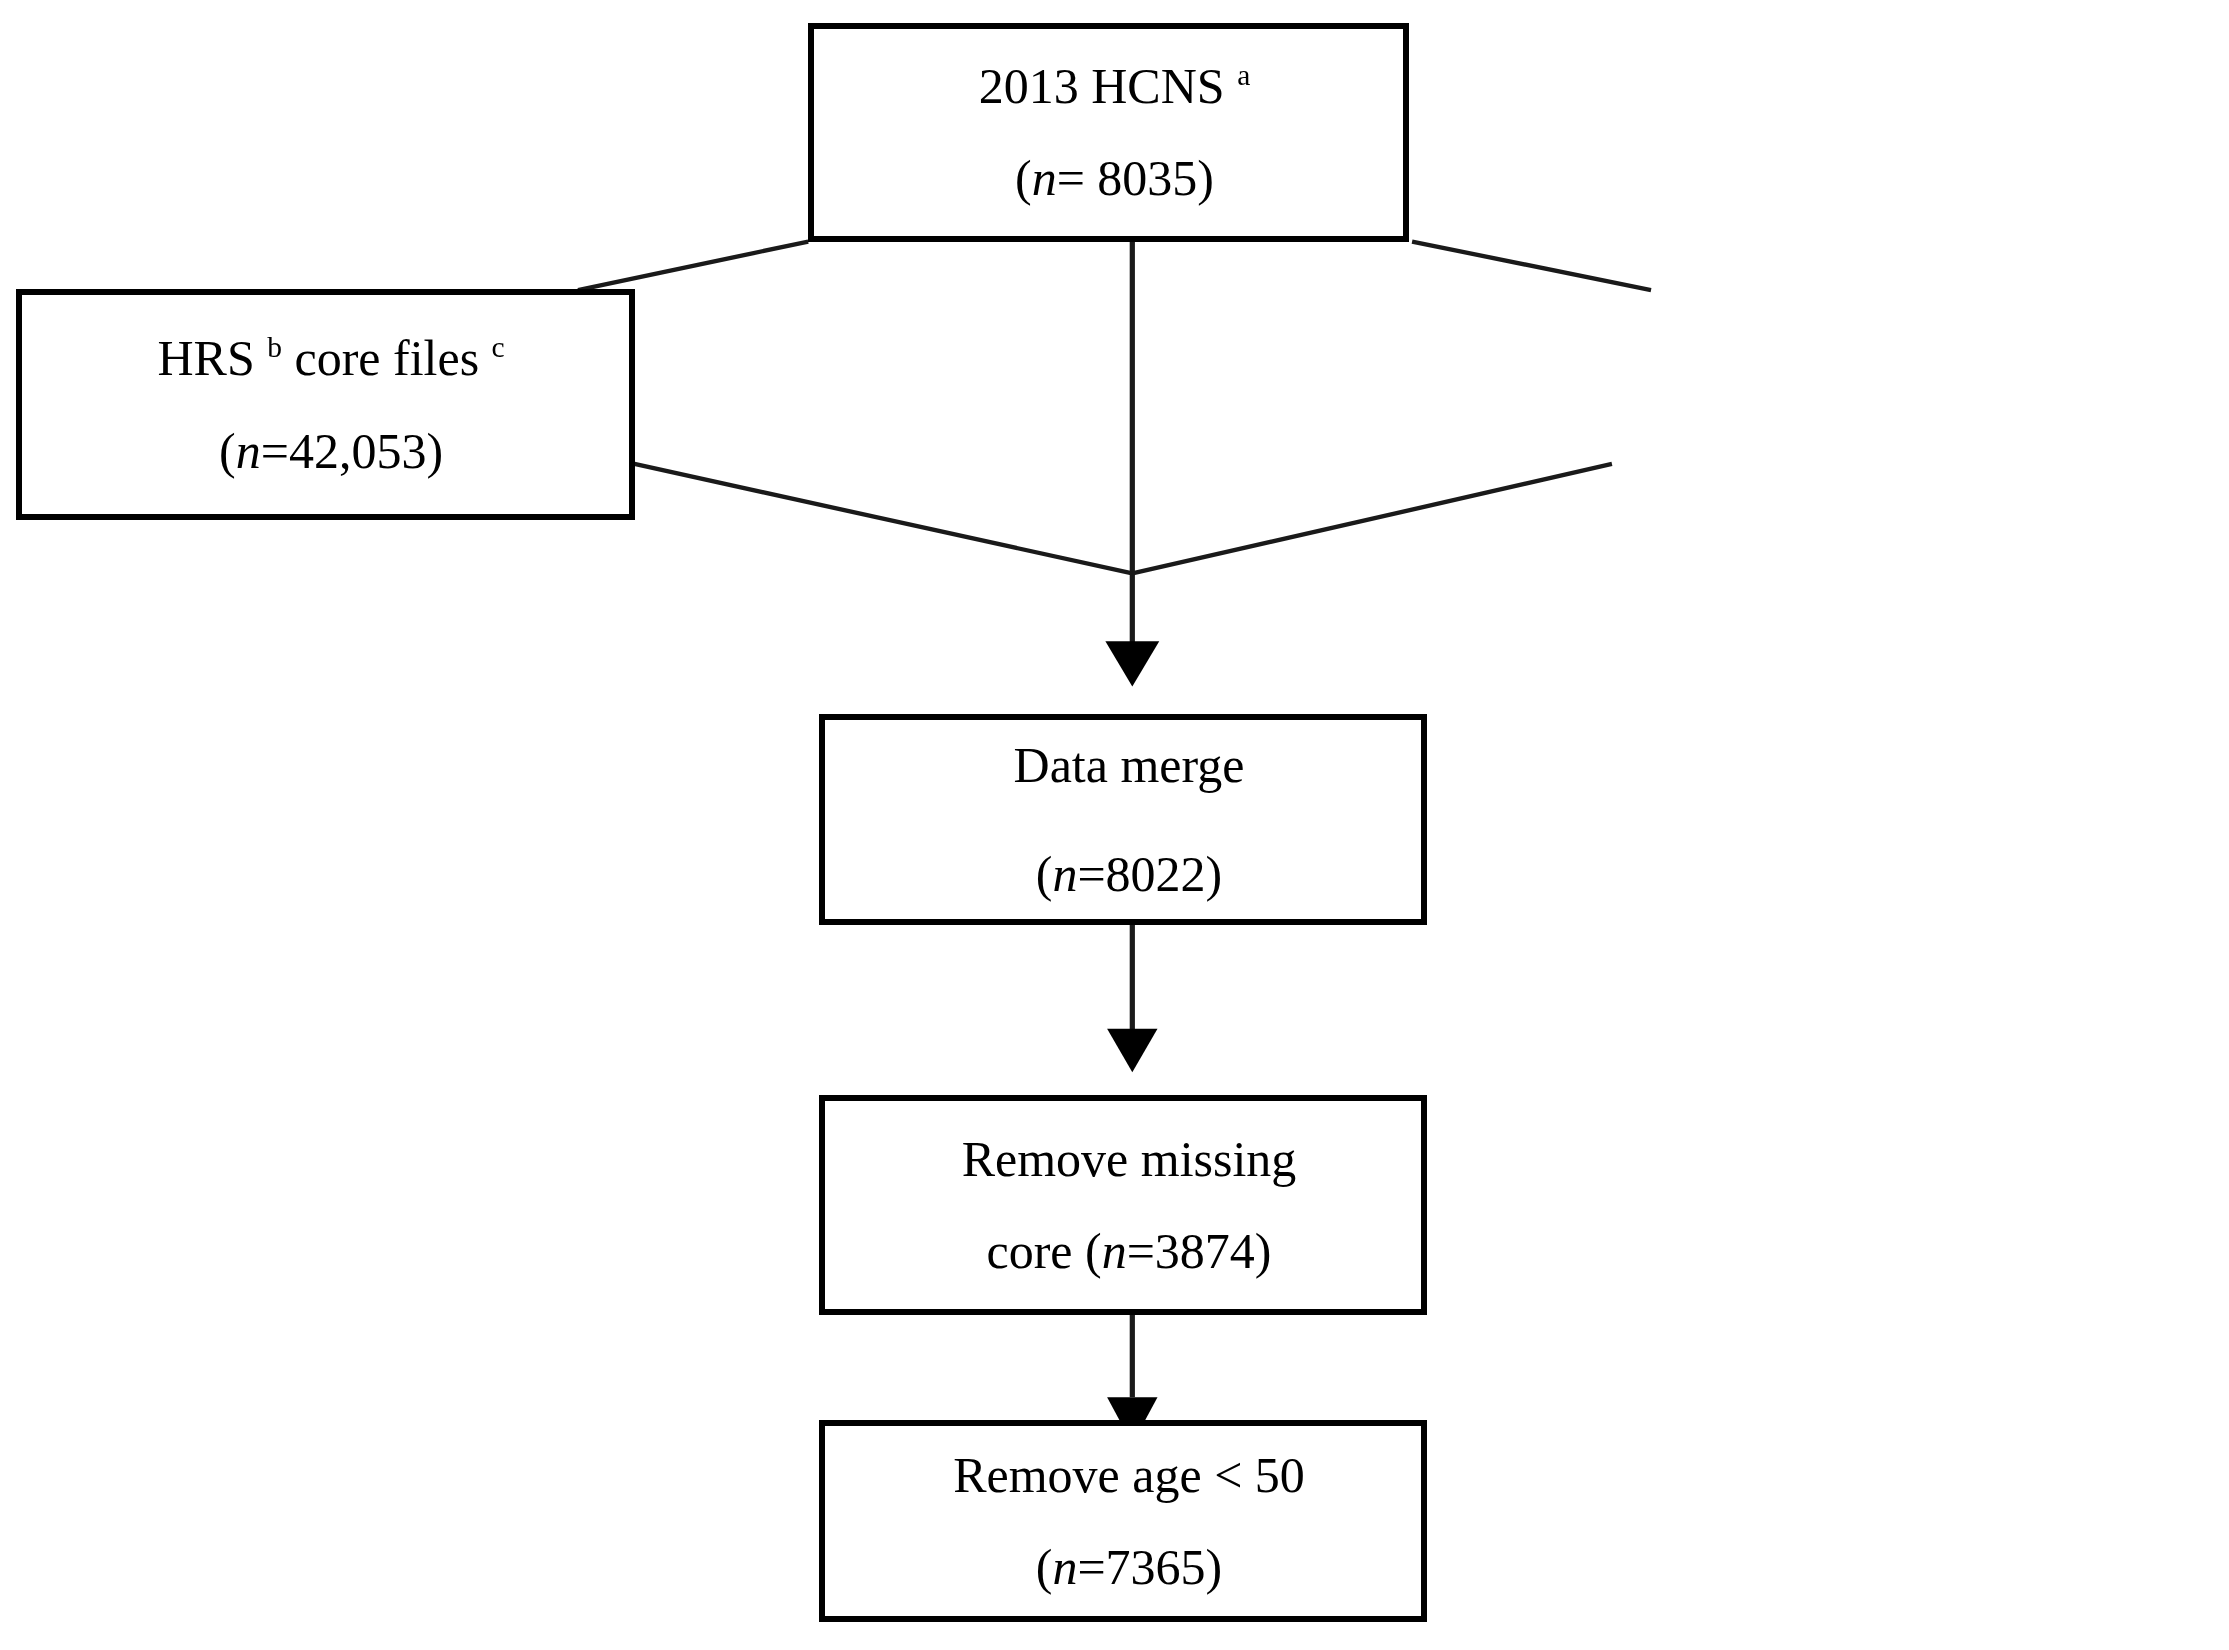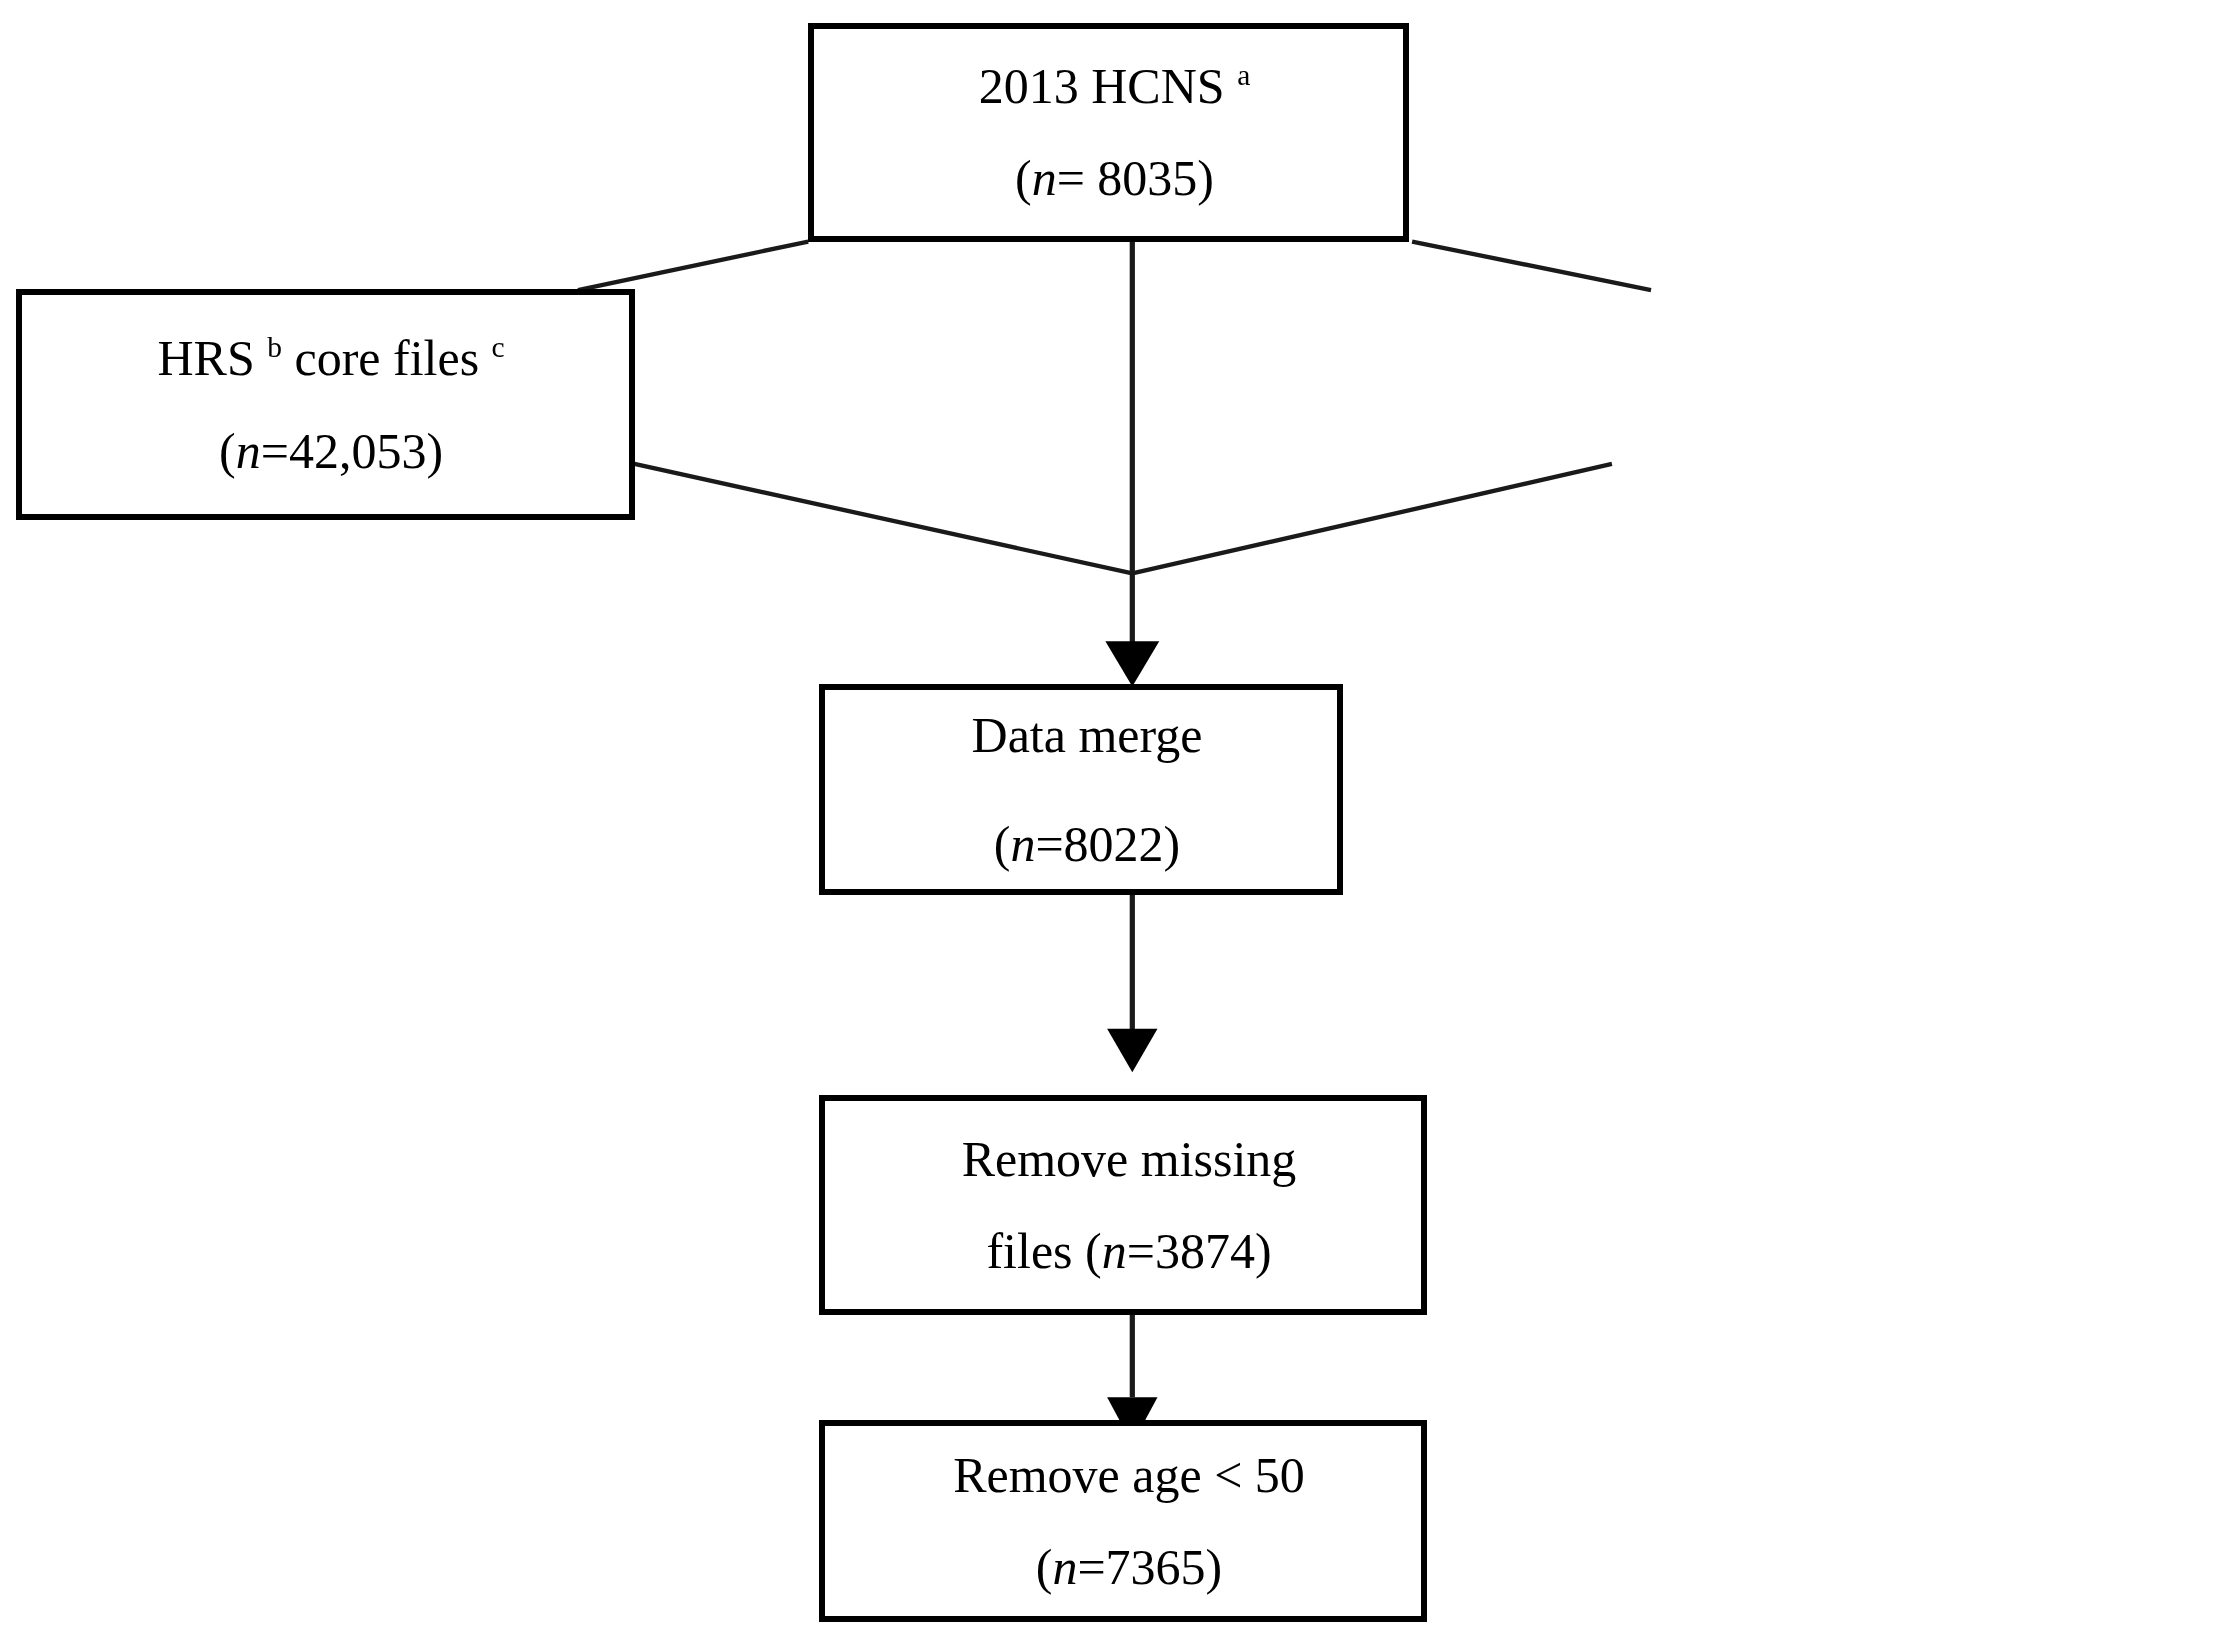--- a/index.html
+++ b/index.html
@@ -40,21 +40,21 @@
     font-size: 29.5px;
     vertical-align: super;
     line-height: 0;
   }
   .ital { font-style: italic; }
 
   
   #node-source     { left: 808px;  top: 22.6px;   width: 601px; height: 219px; }
   #node-core       { left: 15.6px;   top: 289px;  width: 619px; height: 231px; }
   #node-biomarker  { left: 1612px; top: 289px;  width: 594px; height: 231px; }
-  #node-merge      { left: 819px;  top: 684px;  width: 524px; height: 211px; gap: 16px; }
+  #node-merge      { left: 819px;  top: 714px;  width: 608px; height: 211px; gap: 16px; }
   #node-missing    { left: 819px;  top: 1071px; width: 608px; height: 220px; margin-top: 24px; }
   #node-age        { left: 819px;  top: 1420px; width: 608px; height: 202px; }
 
   
   #edges {
     position: absolute;
     left: 0; top: 0;
     width: 2229px;
     height: 1650px;
     pointer-events: none;
@@ -101,21 +101,21 @@
   </div>
 
 
   <div class="node" id="node-merge">
     <span class="line1">Data merge</span>
     <span class="line2"><span>(</span><span class="ital">n</span><span>=8022)</span></span>
   </div>
 
   <div class="node" id="node-missing">
     <span class="line1">Remove missing</span>
-    <span class="line2"><span>files (</span><span class="ital">n</span><span>=3874)</span></span>
+    <span class="line2"><span>core (</span><span class="ital">n</span><span>=3874)</span></span>
   </div>
 
   <div class="node" id="node-age">
     <span class="line1">Remove age &lt; 50</span>
     <span class="line2"><span>(</span><span class="ital">n</span><span>=7365)</span></span>
   </div>
 
 </div>
 
 

